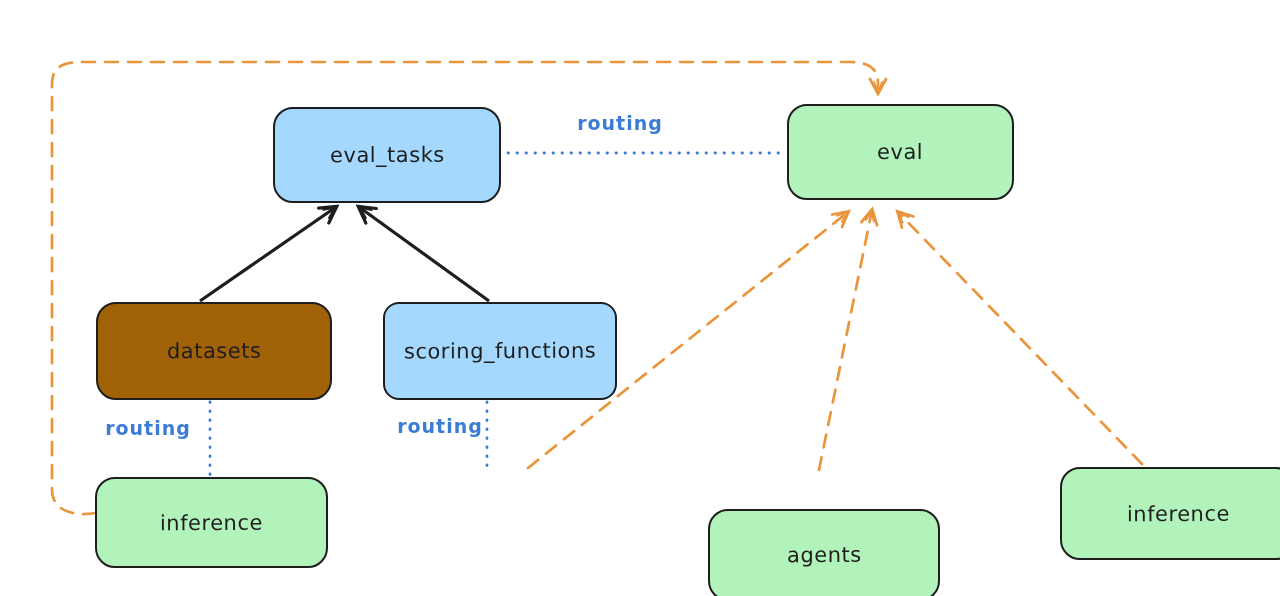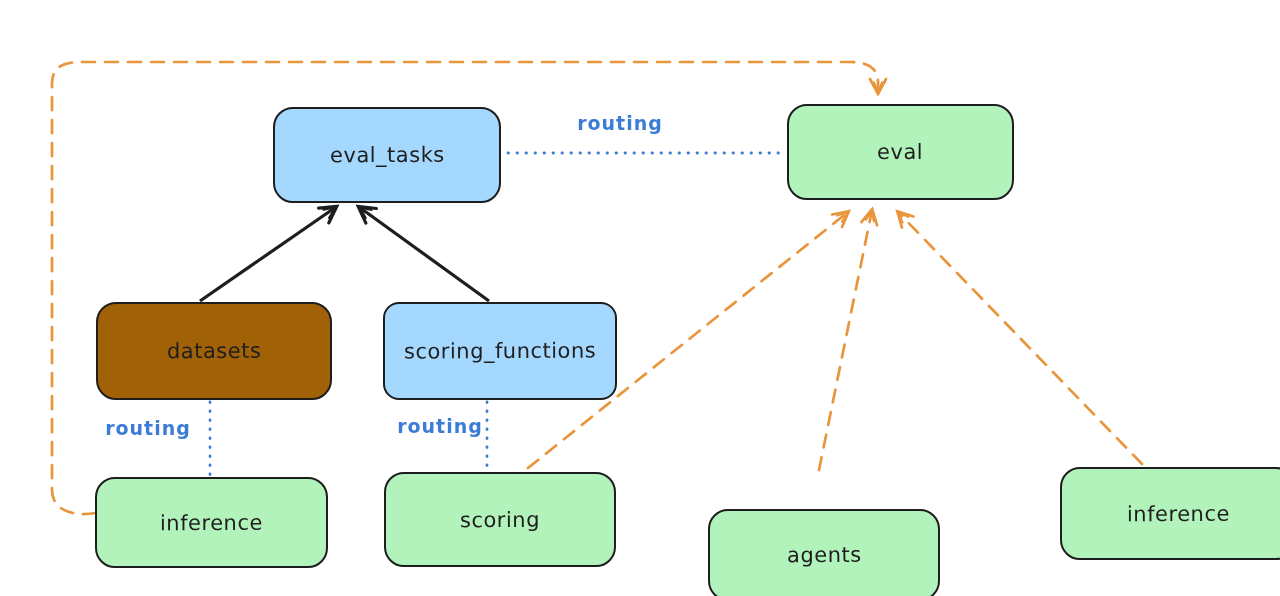--- a/index.html
+++ b/index.html
@@ -95,23 +95,20 @@
   </div>
 
   <div class="node" style="left: 383px; top: 302px; width: 234px; height: 98px; background-color: rgb(165, 216, 255); border-radius: 16px;">
     <span>scoring_functions</span>
   </div>
 
   <div class="node" style="left: 95px; top: 477px; width: 233px; height: 91px; background-color: rgb(178, 242, 187);">
     <span>inference</span>
   </div>
 
-  <div class="node" style="left: 384px; top: 472px; width: 232px; height: 95px; background-color: rgb(178, 242, 187);">
-    <span>scoring</span>
-  </div>
 
   <div class="node" style="left: 708px; top: 472px; width: 232px; height: 92px; background-color: rgb(178, 242, 187); margin-top: 37px;">
     <span>agents</span>
   </div>
 
   <div class="node" style="left: 1020px; top: 467px; width: 236px; height: 93px; background-color: rgb(178, 242, 187); margin-left: 40px;">
     <span>inference</span>
   </div>
 
   <div class="edge-label" style="left:568px; top:112px; width:104px;">routing</div>

